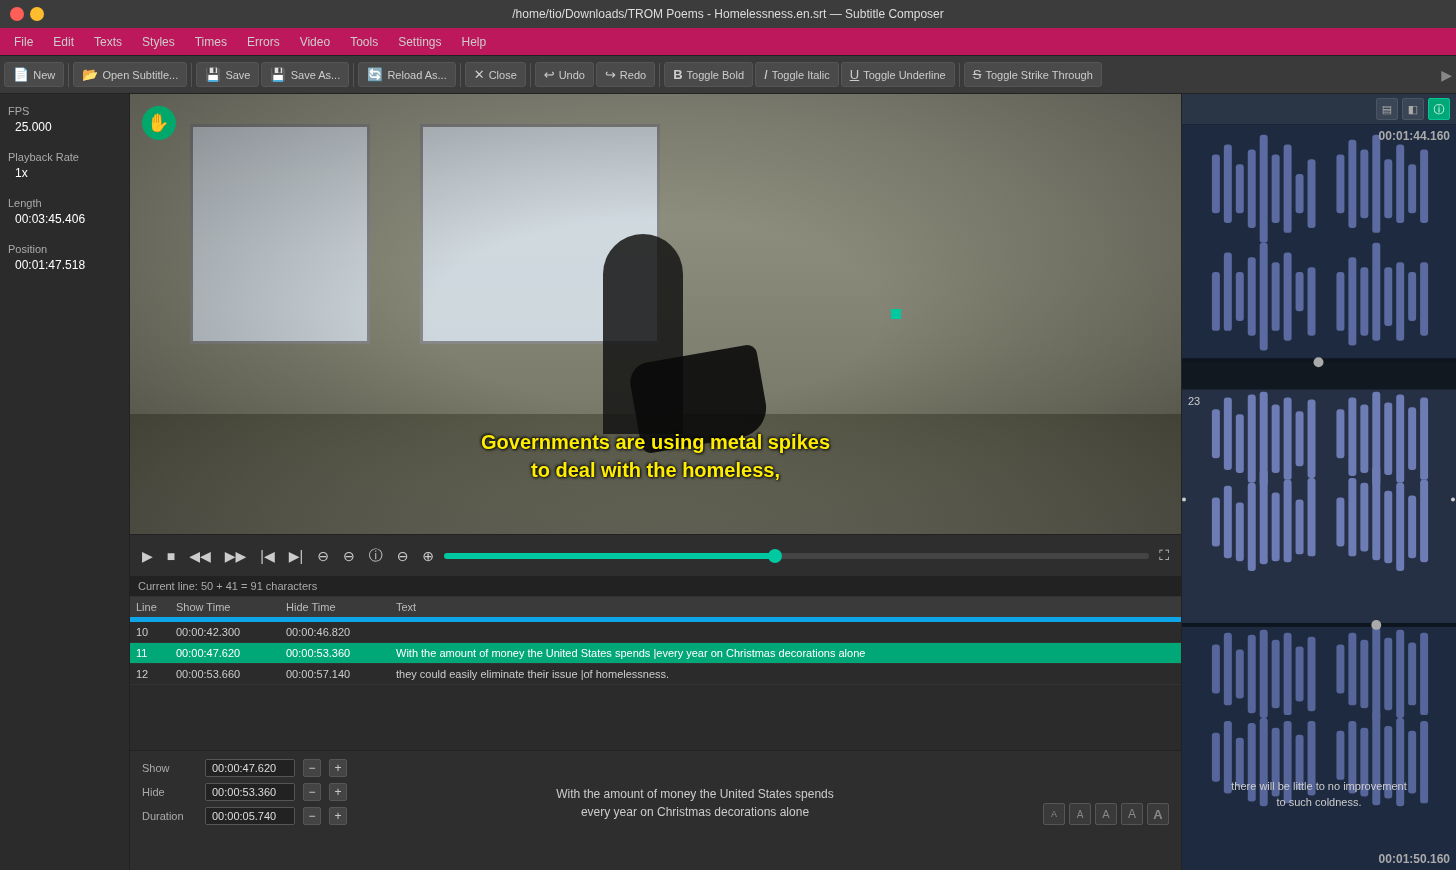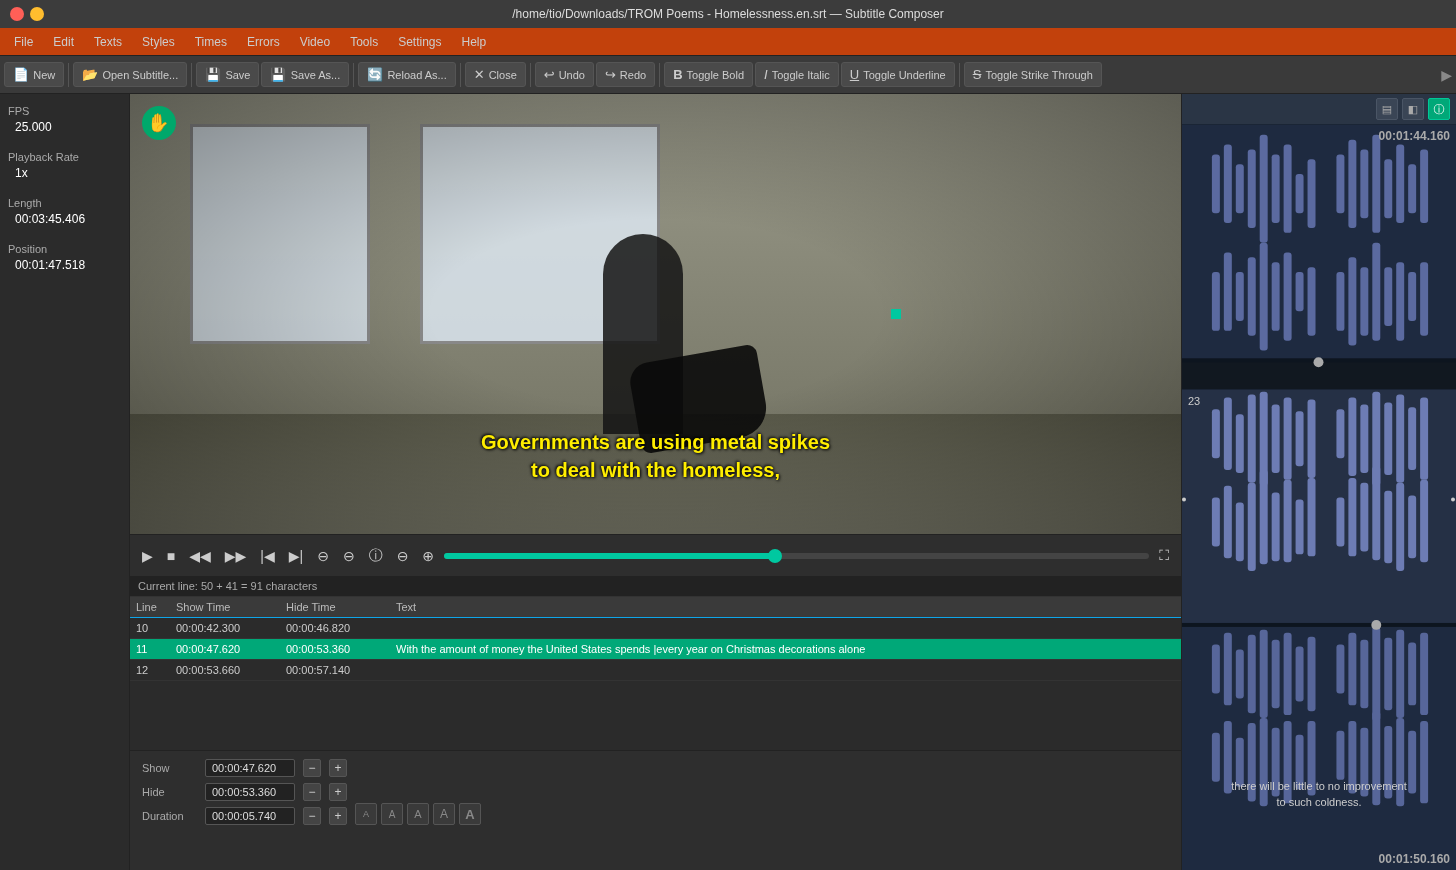--- a/index.html
+++ b/index.html
@@ -30,21 +30,21 @@
     .wc-btn {
       width: 14px; height: 14px;
       border-radius: 50%;
       border: none;
       cursor: pointer;
     }
     .wc-close { background: #ff5f57; }
     .wc-min { background: #ffbd2e; }
     
     #menubar {
-      background: #c2410c;
+      background: #be185d;
       height: 28px;
       display: flex;
       align-items: center;
       padding: 0 4px;
       border-bottom: 1px solid #222;
     }
     .menu-item {
       padding: 4px 10px;
       cursor: pointer;
       border-radius: 3px;
@@ -190,21 +190,21 @@
     #subtitle-list {
       flex: 1;
       overflow: hidden;
       display: flex;
       flex-direction: column;
     }
     #list-header {
       display: grid;
       grid-template-columns: 40px 110px 110px 1fr;
       background: #3a3a3a;
-      border-bottom: 1px solid #0ea5e9;
+      border-bottom: 5px solid #0ea5e9;
       padding: 4px 6px;
       font-size: 11px;
       color: #bbb;
     }
     .list-body {
       overflow-y: auto;
       flex: 1;
     }
     .list-row {
       display: grid;
@@ -497,20 +497,21 @@
         <div class="list-row active">
           <span>11</span>
           <span>00:00:47.620</span>
           <span>00:00:53.360</span>
           <span>With the amount of money the United States spends |every year on Christmas decorations alone</span>
         </div>
         <div class="list-row">
           <span>12</span>
           <span>00:00:53.660</span>
           <span>00:00:57.140</span>
+          <span>they could easily eliminate their issue |of homelessness.</span>
         </div>
       </div>
     </div>
 
     <div id="edit-panel">
       <div style="display:flex;gap:8px;align-items:flex-end;">
         <div style="display:flex;flex-direction:column;gap:6px;">
           <div class="edit-row">
             <span class="edit-label">Show</span>
             <input class="time-input" type="text" value="00:00:47.620" style="">
@@ -523,20 +524,24 @@
             <button class="stepper-btn">−</button>
             <button class="stepper-btn">+</button>
           </div>
           <div class="edit-row">
             <span class="edit-label">Duration</span>
             <input class="time-input" type="text" value="00:00:05.740" style="">
             <button class="stepper-btn">−</button>
             <button class="stepper-btn">+</button>
           </div>
         </div>
+        <div id="subtitle-text-preview">
+          <div>With the amount of money the United States spends</div>
+          <div>every year on Christmas decorations alone</div>
+        </div>
         <div class="format-btns">
           <button class="fmt-btn" style="font-size:9px;">A</button>
           <button class="fmt-btn" style="font-size:10px;">A</button>
           <button class="fmt-btn" style="font-size:11px;">A</button>
           <button class="fmt-btn" style="font-size:12px;">A</button>
           <button class="fmt-btn" style="font-size:13px;font-weight:bold;">A</button>
         </div>
       </div>
     </div>
 

